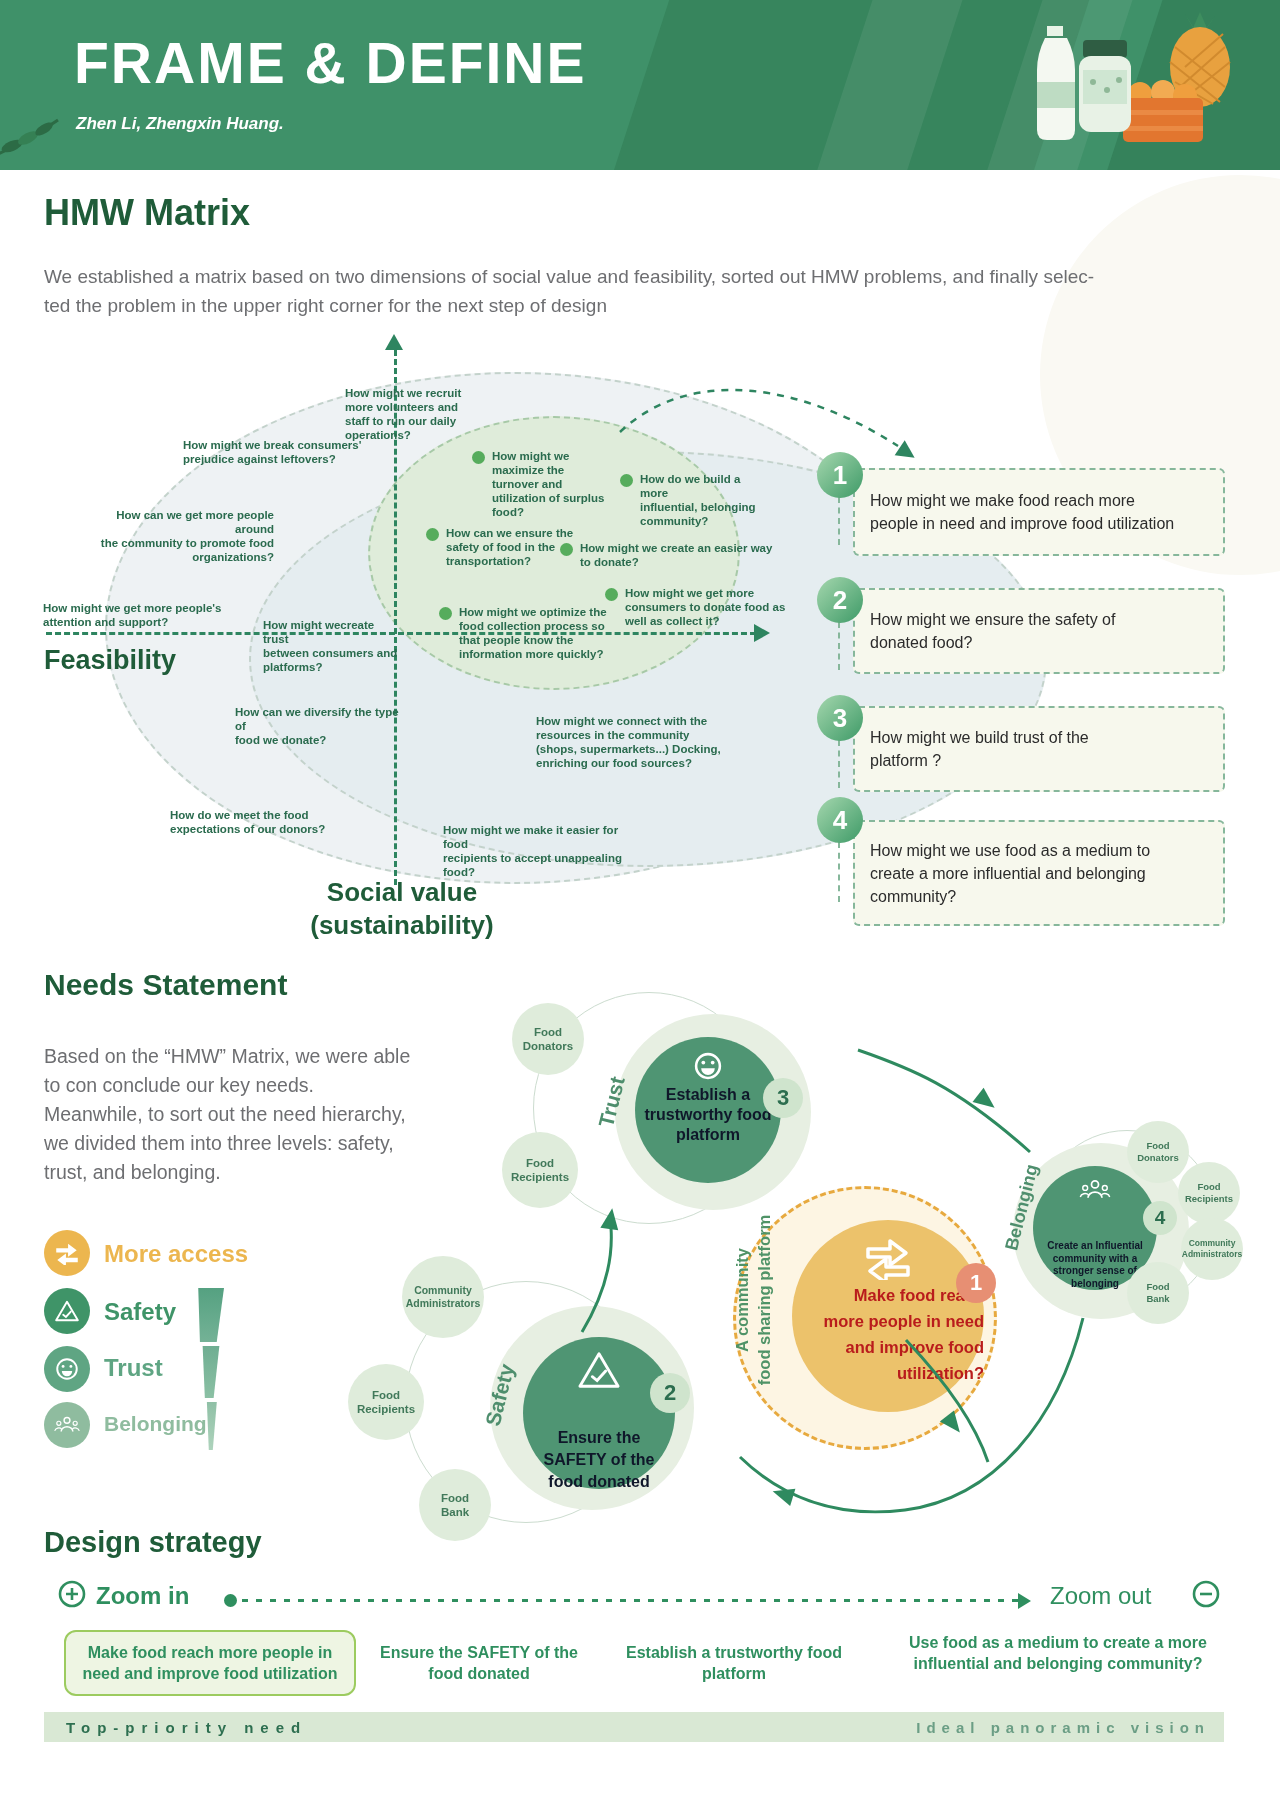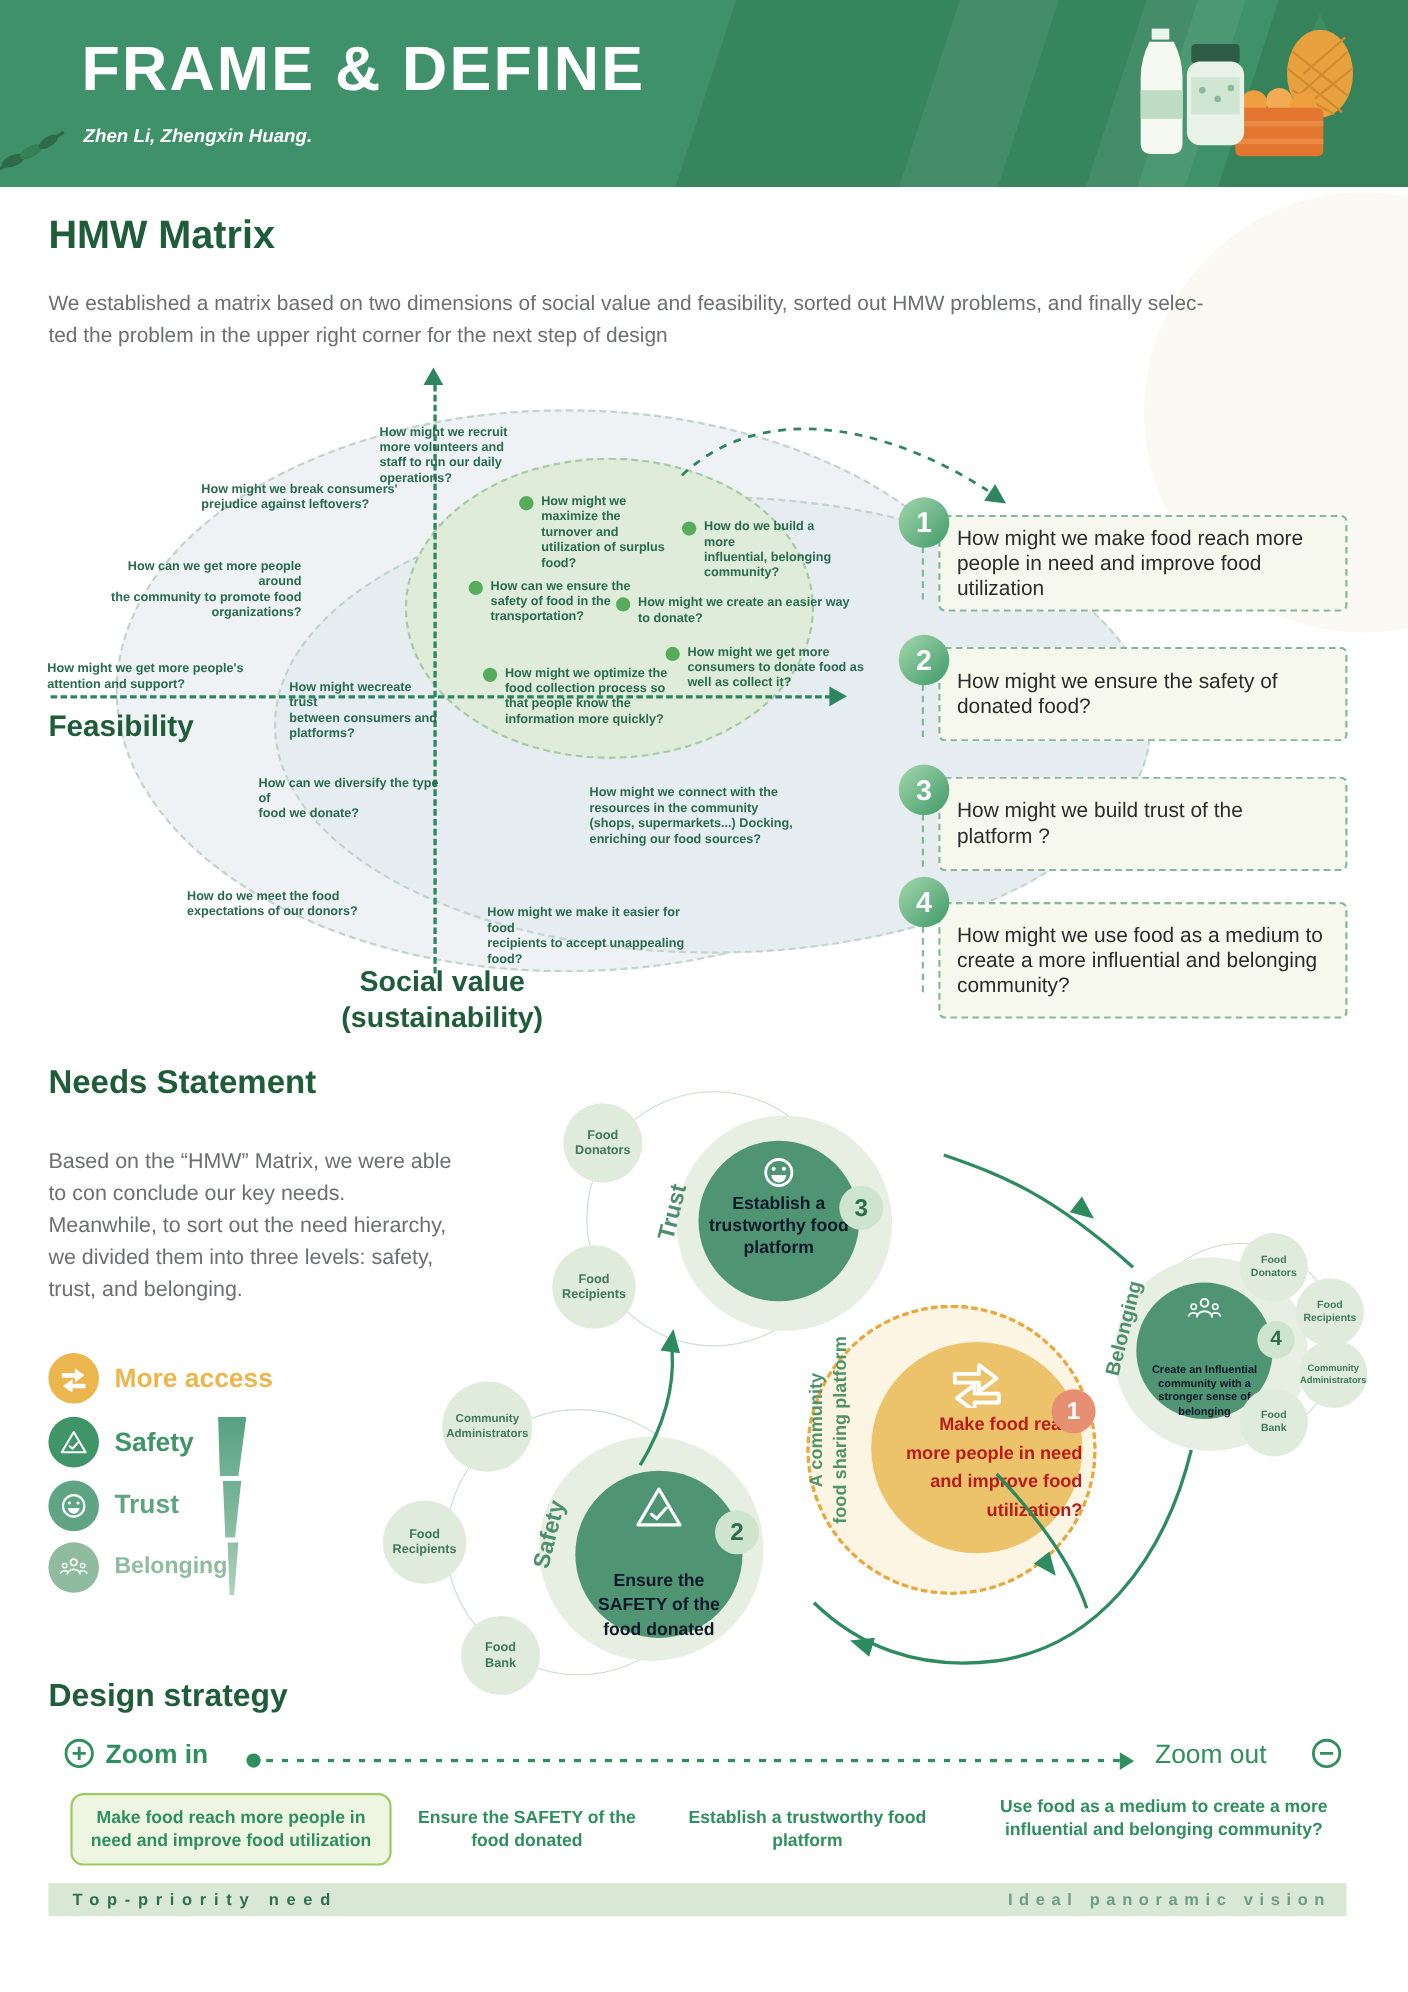--- a/index.html
+++ b/index.html
@@ -29,21 +29,21 @@
   .vaxis-arrow { position:absolute; left:385px; top:334px; width:0; height:0; border-left:9px solid transparent; border-right:9px solid transparent; border-bottom:16px solid #2e8560; }
   .haxis { position:absolute; left:46px; top:632px; width:710px; border-top:3px dashed #2e8560; }
   .haxis-arrow { position:absolute; left:754px; top:624px; width:0; height:0; border-top:9px solid transparent; border-bottom:9px solid transparent; border-left:16px solid #2e8560; }
   .q { position:absolute; color:#2a6b4e; font-size:11.5px; font-weight:bold; line-height:14px; }
   .mdot { position:absolute; width:13px; height:13px; border-radius:50%; background:#56ac5c; }
   .feas { position:absolute; left:44px; top:645px; font-size:27px; font-weight:bold; color:#1f5c39; }
   .sval { position:absolute; left:282px; top:876px; width:240px; text-align:center; font-size:26px; font-weight:bold; color:#1f5c39; line-height:33px; }
 
   
   .sum-title { position:absolute; left:860px; top:366px; font-size:27px; font-weight:bold; color:#2f9e68; }
-  .sum-box { position:absolute; left:853px; width:372px; background:#f7f8ed; border:2px dashed #86b79b; border-radius:6px; display:flex; align-items:center; padding-left:15px; color:#2b2b2b; font-size:19px; line-height:23px; z-index:6; }
+  .sum-box { position:absolute; left:853px; width:372px; background:#f7f8ed; border:2px dashed #86b79b; border-radius:6px; display:flex; align-items:center; padding-left:15px; color:#2b2b2b; font-size:16px; line-height:23px; z-index:6; }
   .num-badge { position:absolute; width:46px; height:46px; border-radius:50%; background:linear-gradient(135deg,#a5d7ae,#3e9a67); color:#fff; font-size:26px; font-weight:bold; display:flex; align-items:center; justify-content:center; z-index:7; }
   .badge-dash { position:absolute; left:838px; width:0; border-left:2px dashed #86b79b; z-index:5; }
 
   
   .legend-icon { position:absolute; width:46px; height:46px; border-radius:50%; display:flex; align-items:center; justify-content:center; }
   .legend-label { position:absolute; font-weight:bold; }
   .tri-bar { position:absolute; }
 
   
   .orbit { position:absolute; border:1.5px solid #ccdccf; border-radius:50%; }

